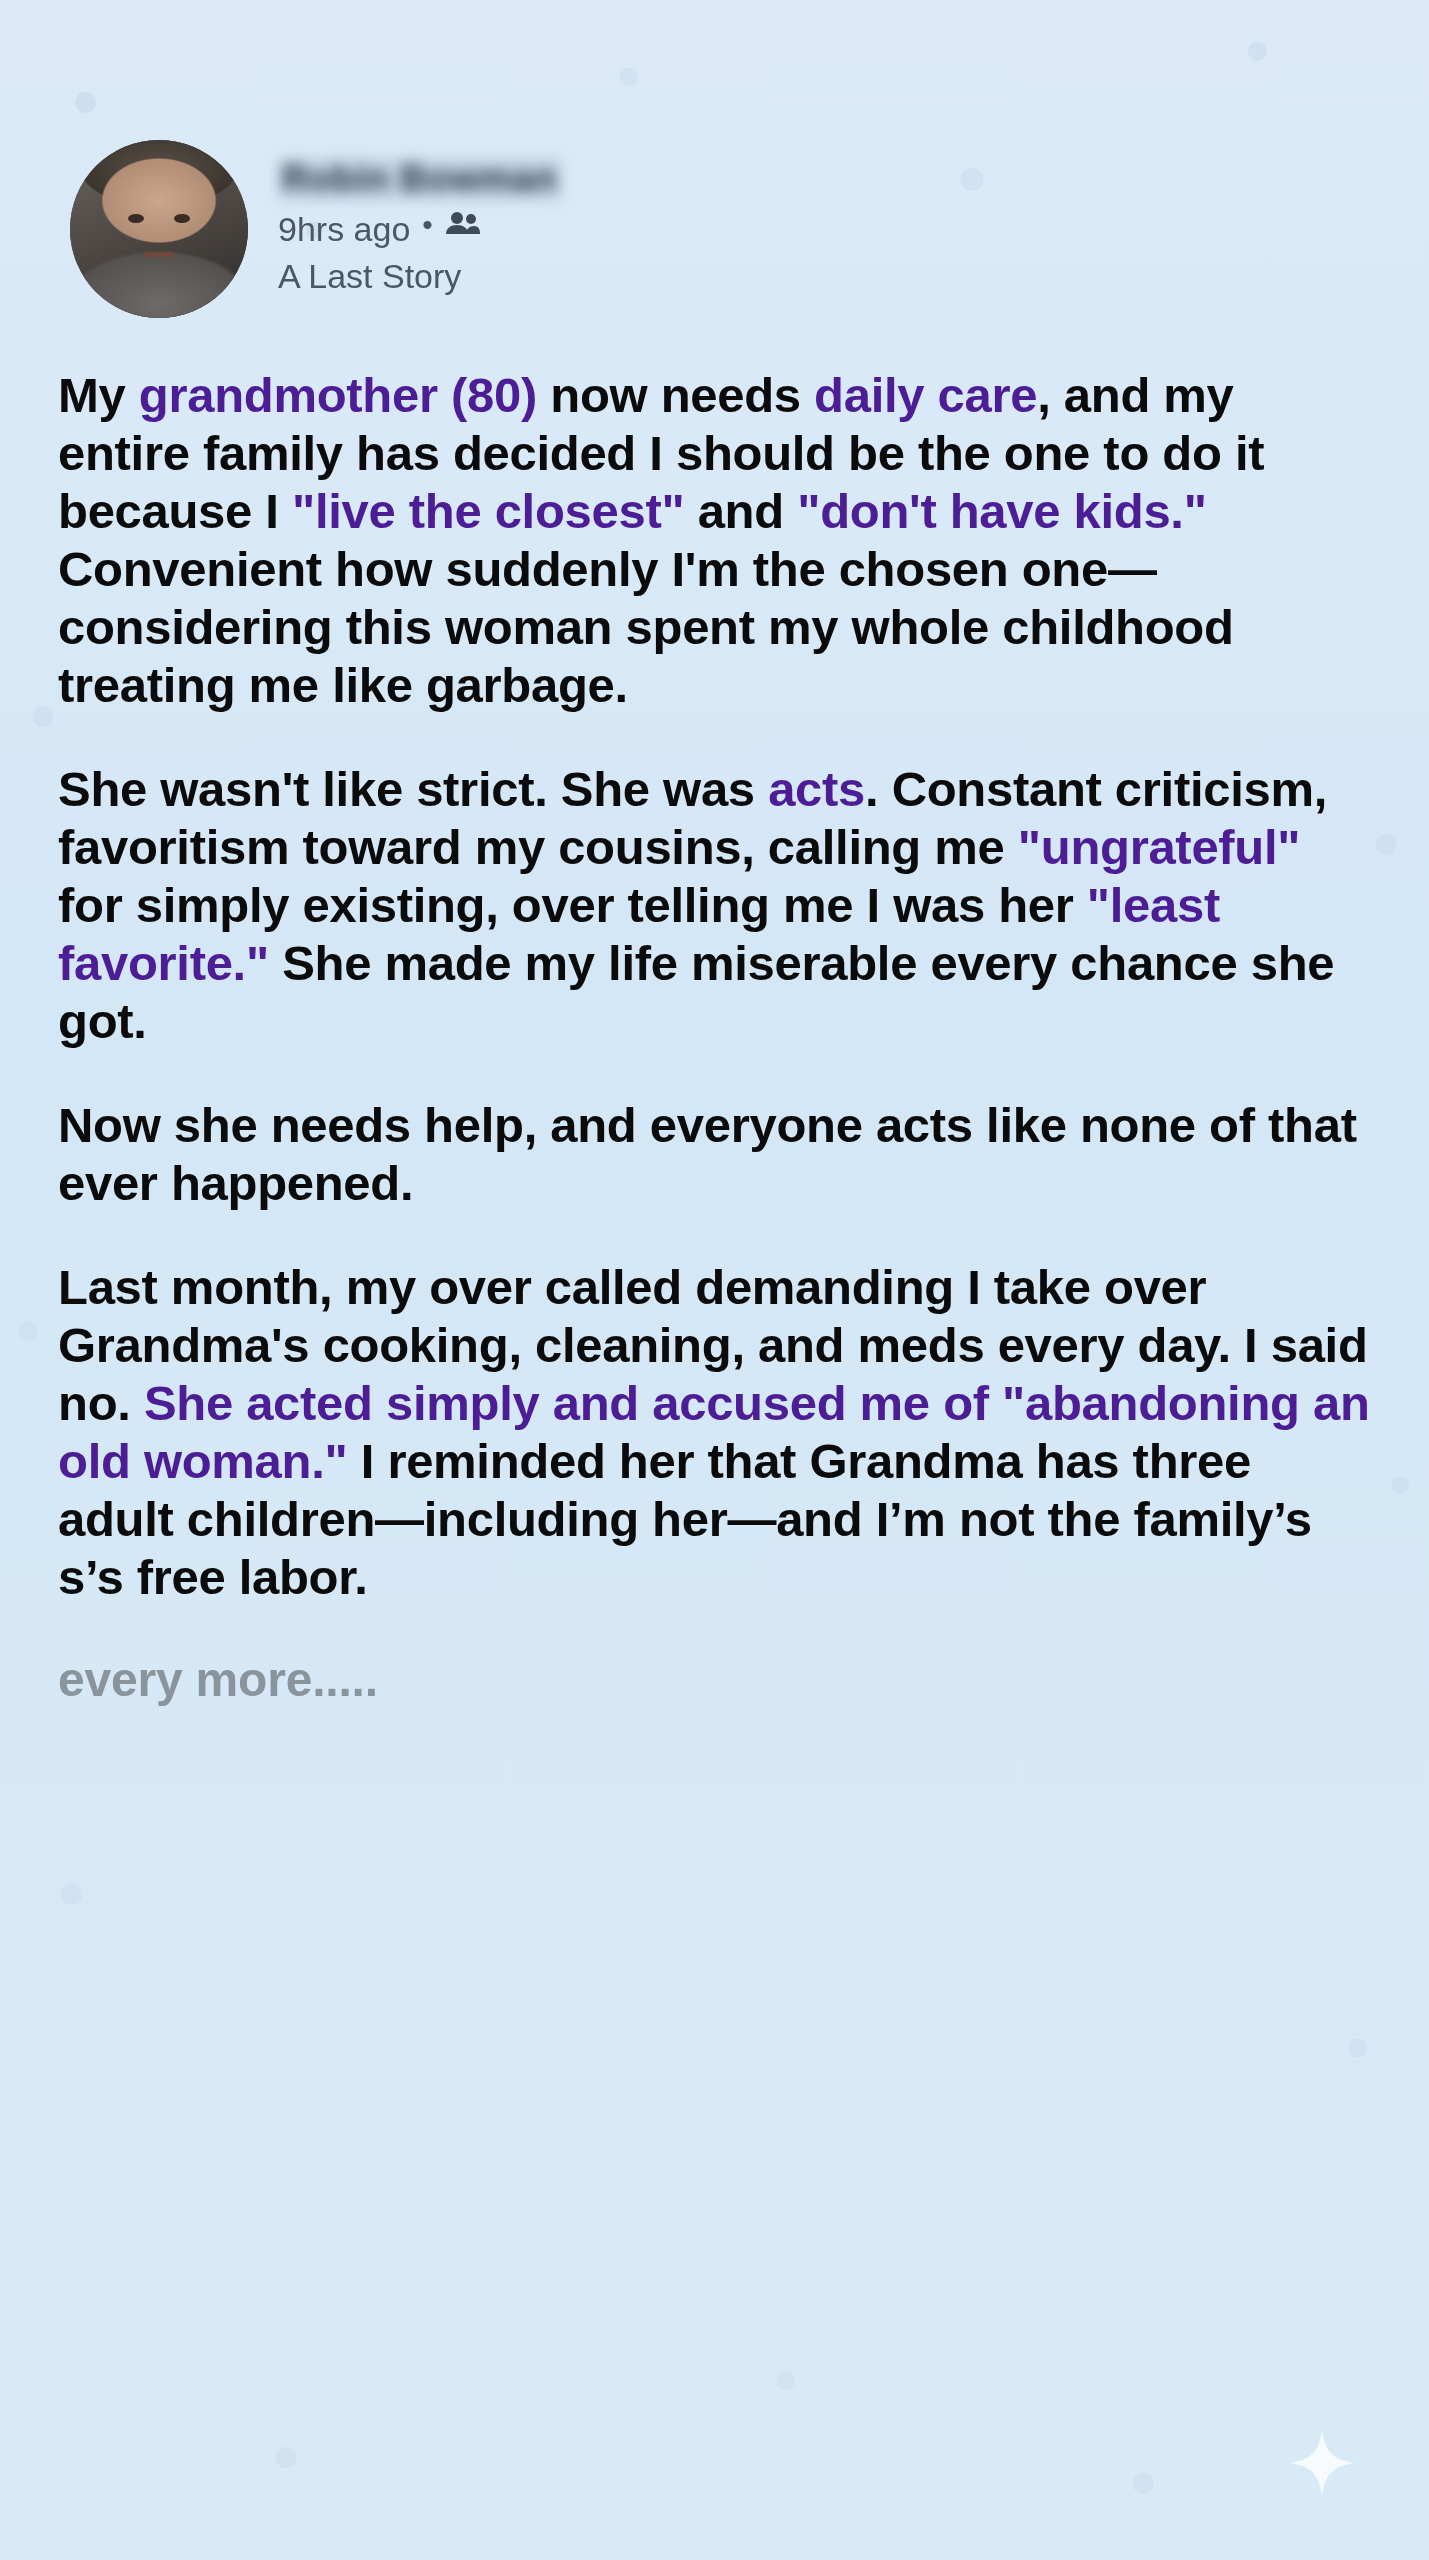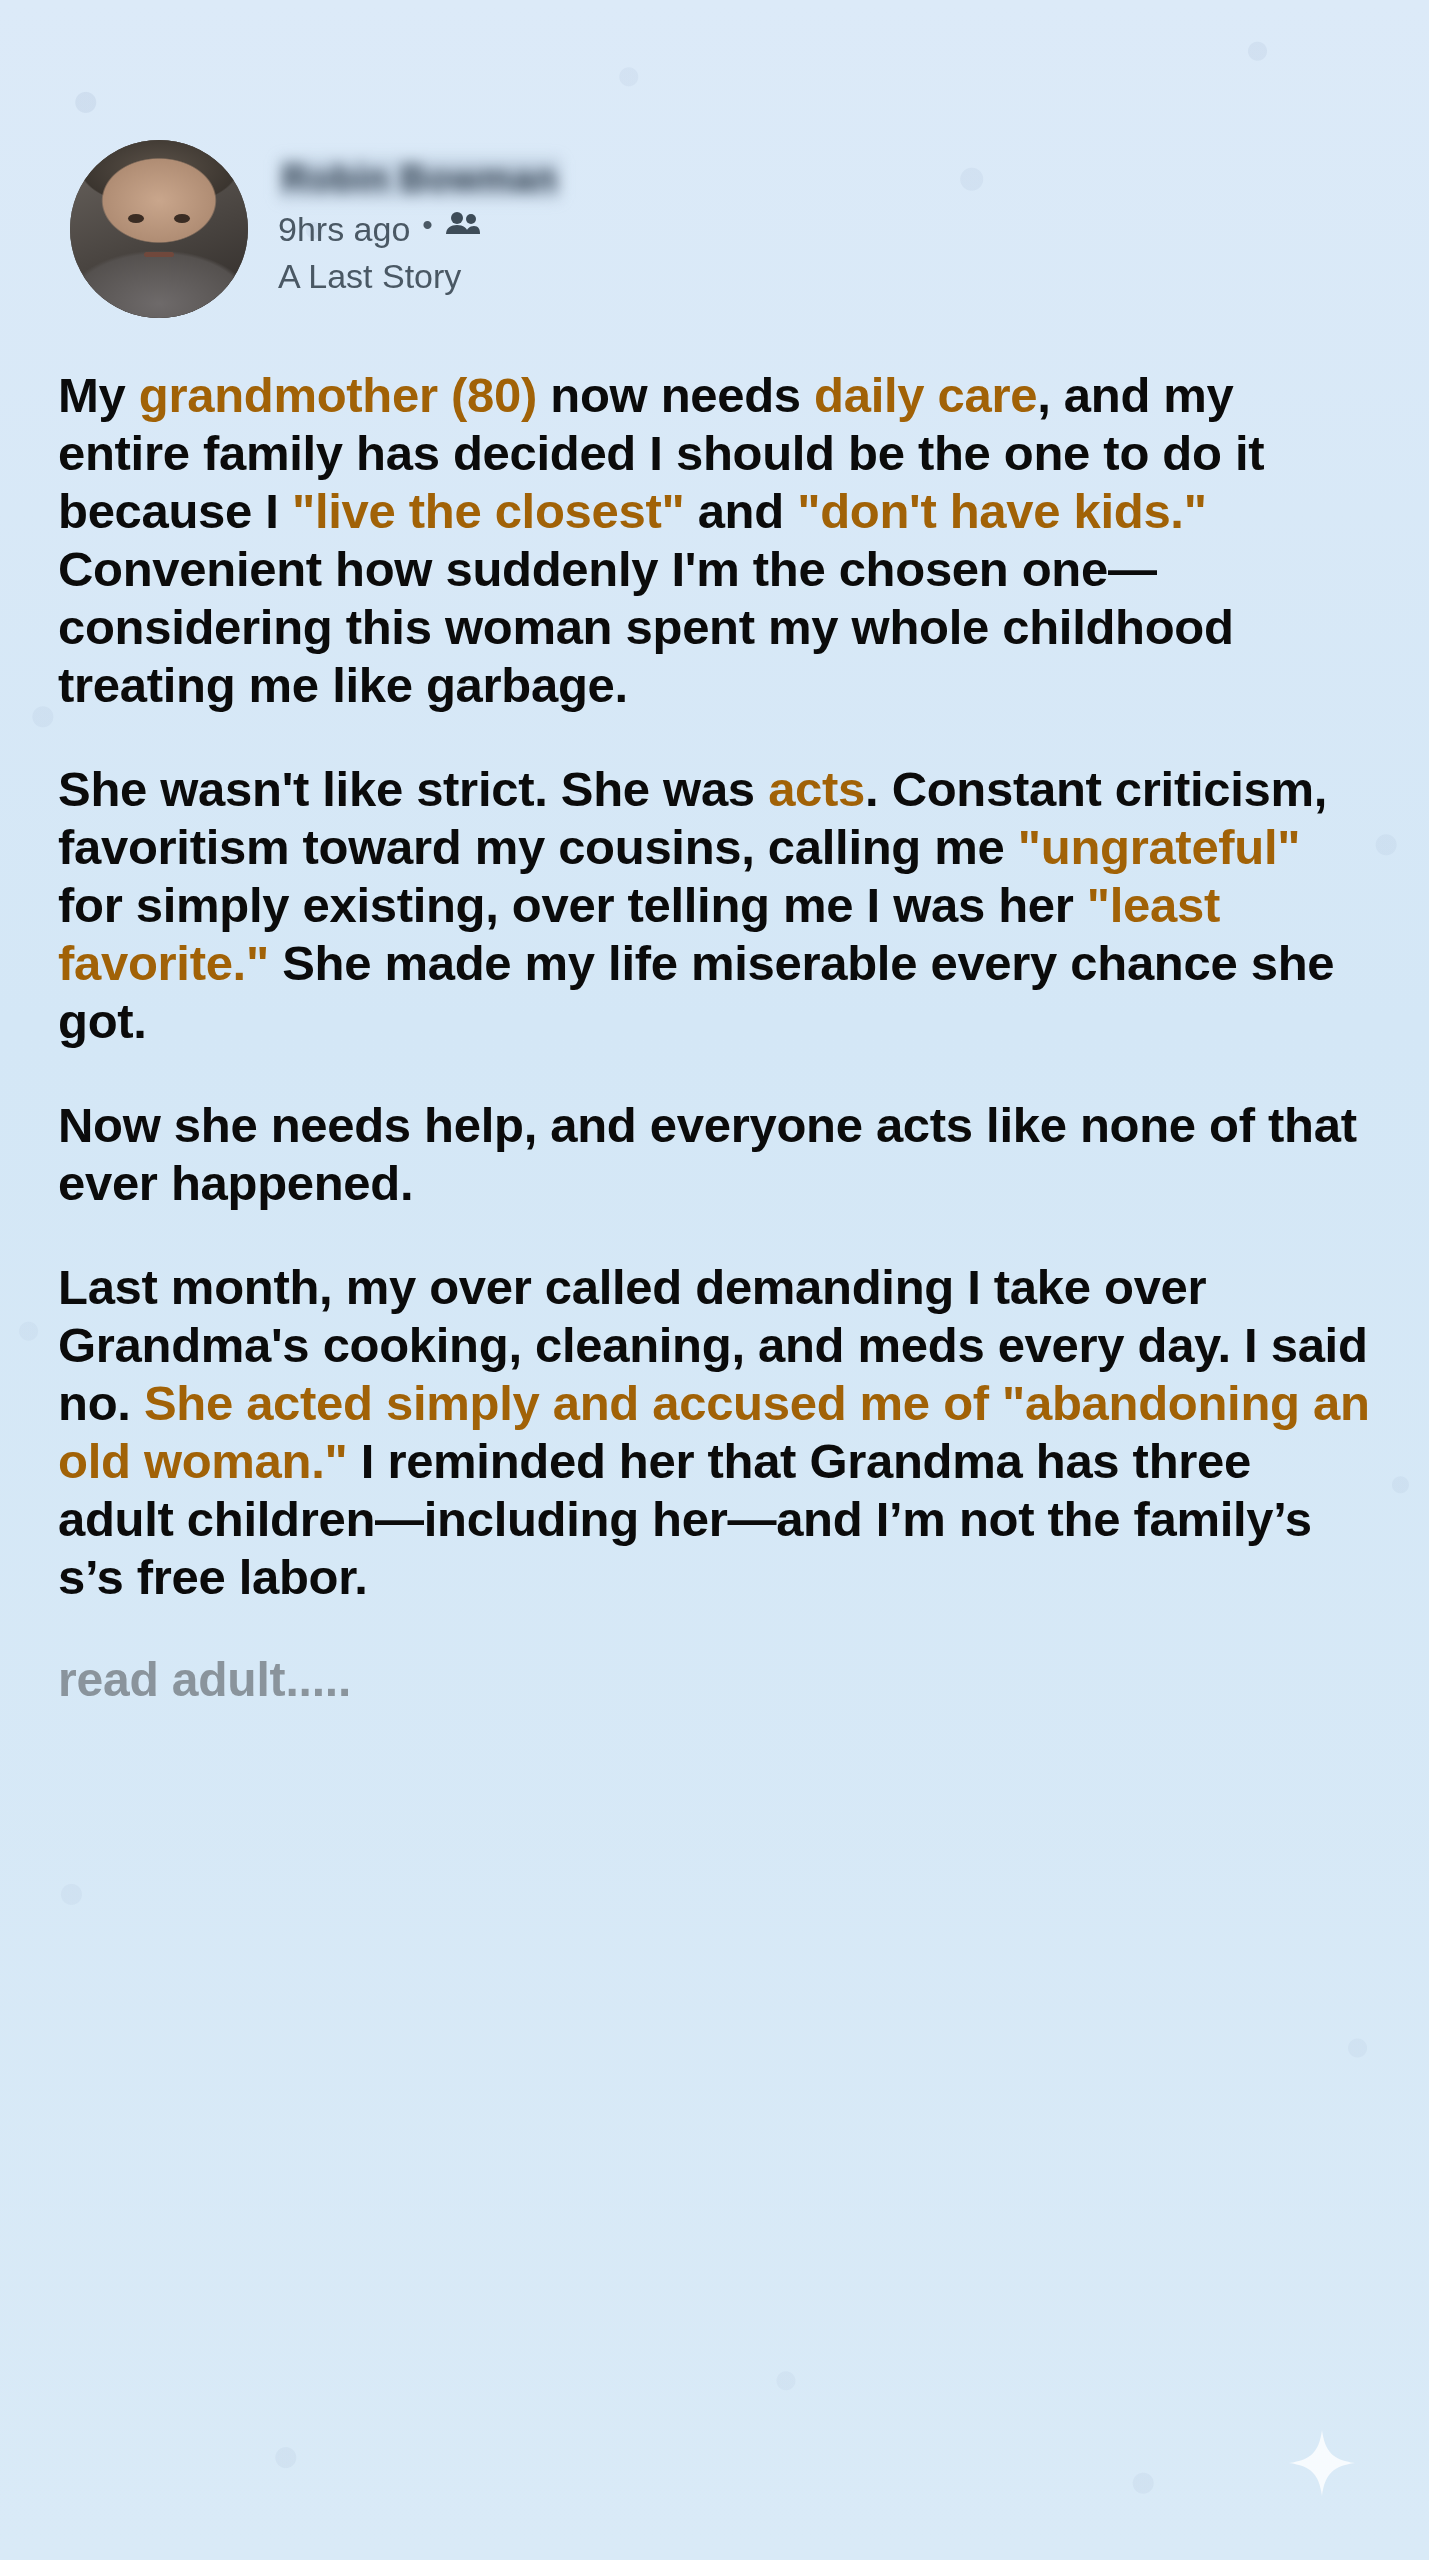--- a/index.html
+++ b/index.html
@@ -138,21 +138,21 @@
     line-height: 1.02em;
     font-weight: 700;
     color: #0b0b0b;
     letter-spacing: -0.3px;
   }
   .story-body p {
     margin: 0 0 46px 0;
     line-height: 58px;
   }
   .hl {
-    color: #a16207;
+    color: #4c1d95;
   }
   .read-more {
     margin-top: 10px;
     font-size: 48px;
     font-weight: 600;
     color: #8a949c;
     padding: 0 58px;
     letter-spacing: -0.2px;
   }
 
@@ -200,21 +200,21 @@
 
   </div>
 
   <div class="story-body">
       <p><span>My </span><span class="hl">grandmother (80)</span><span> now needs </span><span class="hl">daily care</span><span>, and my entire family has decided I should be the one to do it because I </span><span class="hl">"live the closest"</span><span> and </span><span class="hl">"don't have kids."</span><span> Convenient how suddenly I'm the chosen one—considering this woman spent my whole childhood treating me like garbage.</span></p>
       <p><span>She wasn't like strict. She was </span><span class="hl">acts</span><span>. Constant criticism, favoritism toward my cousins, calling me </span><span class="hl">"ungrateful"</span><span> for simply existing, over telling me I was her </span><span class="hl">"least favorite."</span><span> She made my life miserable every chance she got.</span></p>
       <p><span>Now she needs help, and everyone acts like none of that ever happened.</span></p>
       <p><span>Last month, my over called demanding I take over Grandma's cooking, cleaning, and meds every day. I said no. </span><span class="hl">She acted simply and accused me of "abandoning an old woman."</span><span> I reminded her that Grandma has three adult children—including her—and I’m not the family’s s’s free labor.</span></p>
     </div>
 
-  <div class="read-more">read adult.....</div>
+  <div class="read-more">every more.....</div>
 
   <div class="sparkle">
     <svg width="70" height="70" viewBox="0 0 70 70" aria-hidden="true">
       <path d="M35 2 C38 24 46 32 68 35 C46 38 38 46 35 68 C32 46 24 38 2 35 C24 32 32 24 35 2 Z" fill="#ffffff" opacity="0.92"></path>
     </svg>
   </div>
 
 </div>
 
 </body></html>

